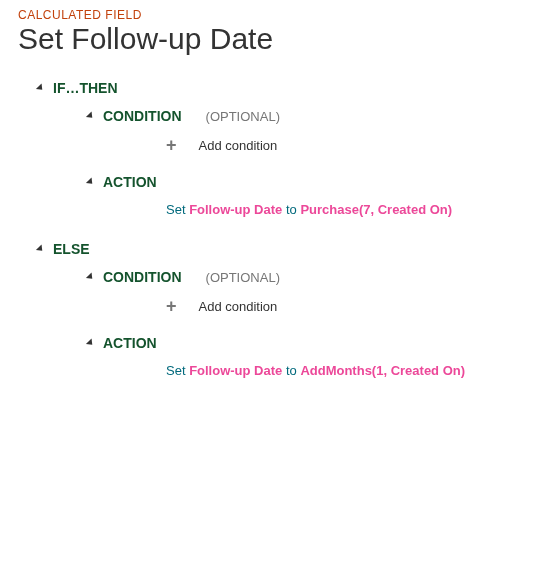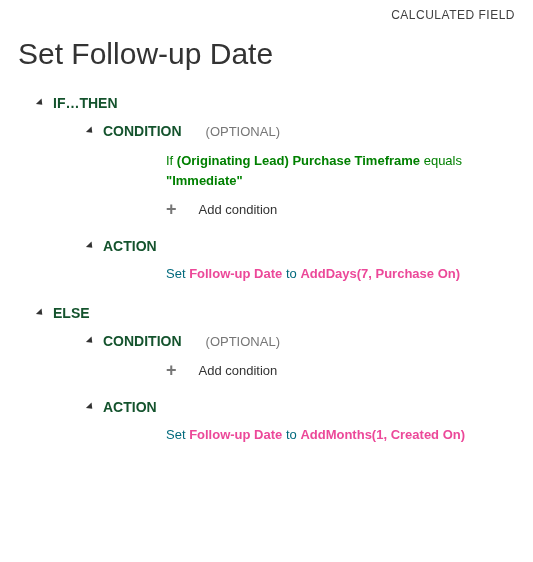--- a/index.html
+++ b/index.html
@@ -5,25 +5,24 @@
 * { margin: 0; padding: 0; box-sizing: border-box; }
 body {
   font-family: "Segoe UI", Arial, sans-serif;
   background: #fff;
   color: #333;
   padding: 8px 18px;
   width: 533px;
   font-size: 13px;
 }
 .header-label {
-  color: #404040;
+  color: #c2410c;
   font-size: 12px;
   letter-spacing: 0.5px;
-  margin-bottom: 15px;
-  text-align: right;
+  margin-bottom: 0;
 }
 .page-title {
   font-size: 30px;
   font-weight: 300;
   color: #333;
   margin-bottom: 24px;
 }
 .section {
   margin-bottom: 10px;
 }
@@ -98,38 +97,35 @@
     <span class="section-title">IF…THEN</span>
   </div>
 
   <div class="section indent-2">
     <div class="section-header">
       <span class="caret"></span>
       <span class="section-title">CONDITION</span>
       <span class="optional">(OPTIONAL)</span>
     </div>
 
-    <div class="condition-line indent-3">
-      <span class="cond-text">If </span><span class="cond-bold">(Originating Lead) Purchase Timeframe</span><span class="cond-text"> equals </span><span class="cond-bold">"Immediate"</span>
-    </div>
 
 
     <div class="add-row indent-3">
       <span class="plus-icon">+</span>
       <span class="add-label">Add condition</span>
     </div>
   </div>
 
   <div class="section indent-2">
     <div class="section-header">
       <span class="caret"></span>
       <span class="section-title">ACTION</span>
     </div>
     <div class="action-line indent-3">
-      <span class="act-text">Set </span><span class="act-bold">Follow-up Date</span><span class="act-text"> to </span><span class="act-bold">AddDays(7, Purchase On)</span>
+      <span class="act-text">Set </span><span class="act-bold">Follow-up Date</span><span class="act-text"> to </span><span class="act-bold">Purchase(7, Created On)</span>
     </div>
   </div>
 </div>
 
 <div class="section indent-1">
   <div class="section-header">
     <span class="caret"></span>
     <span class="section-title">ELSE</span>
   </div>
 

